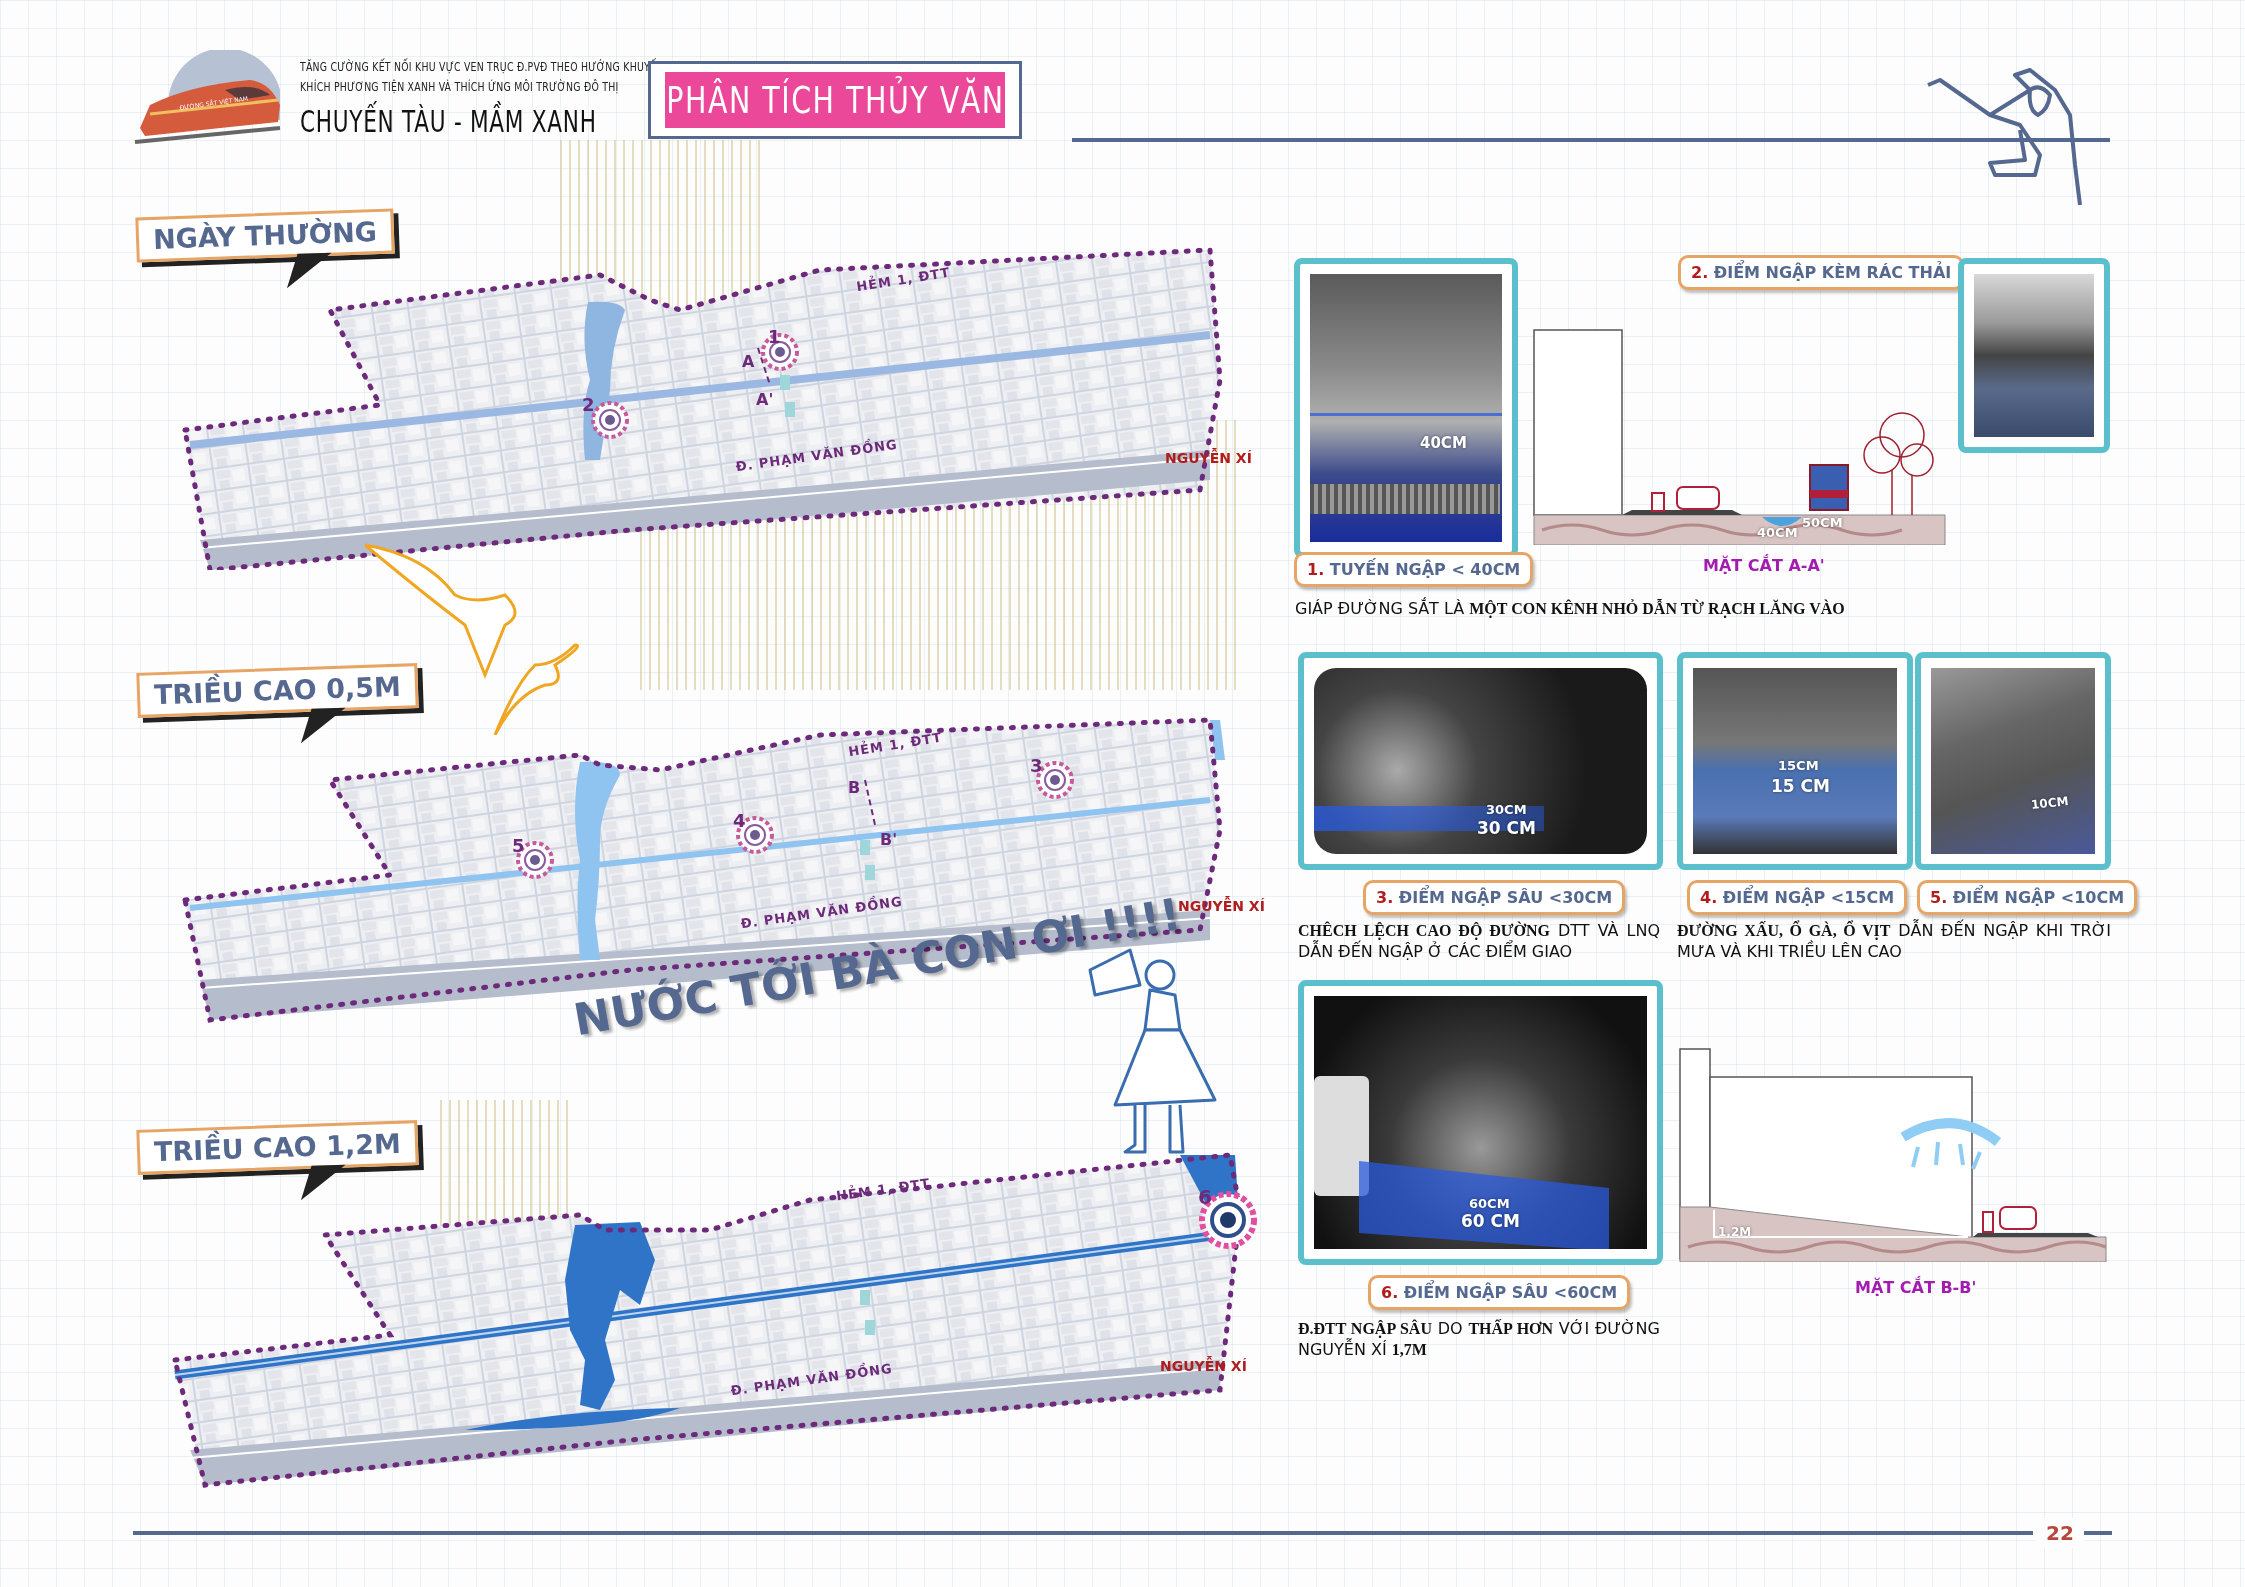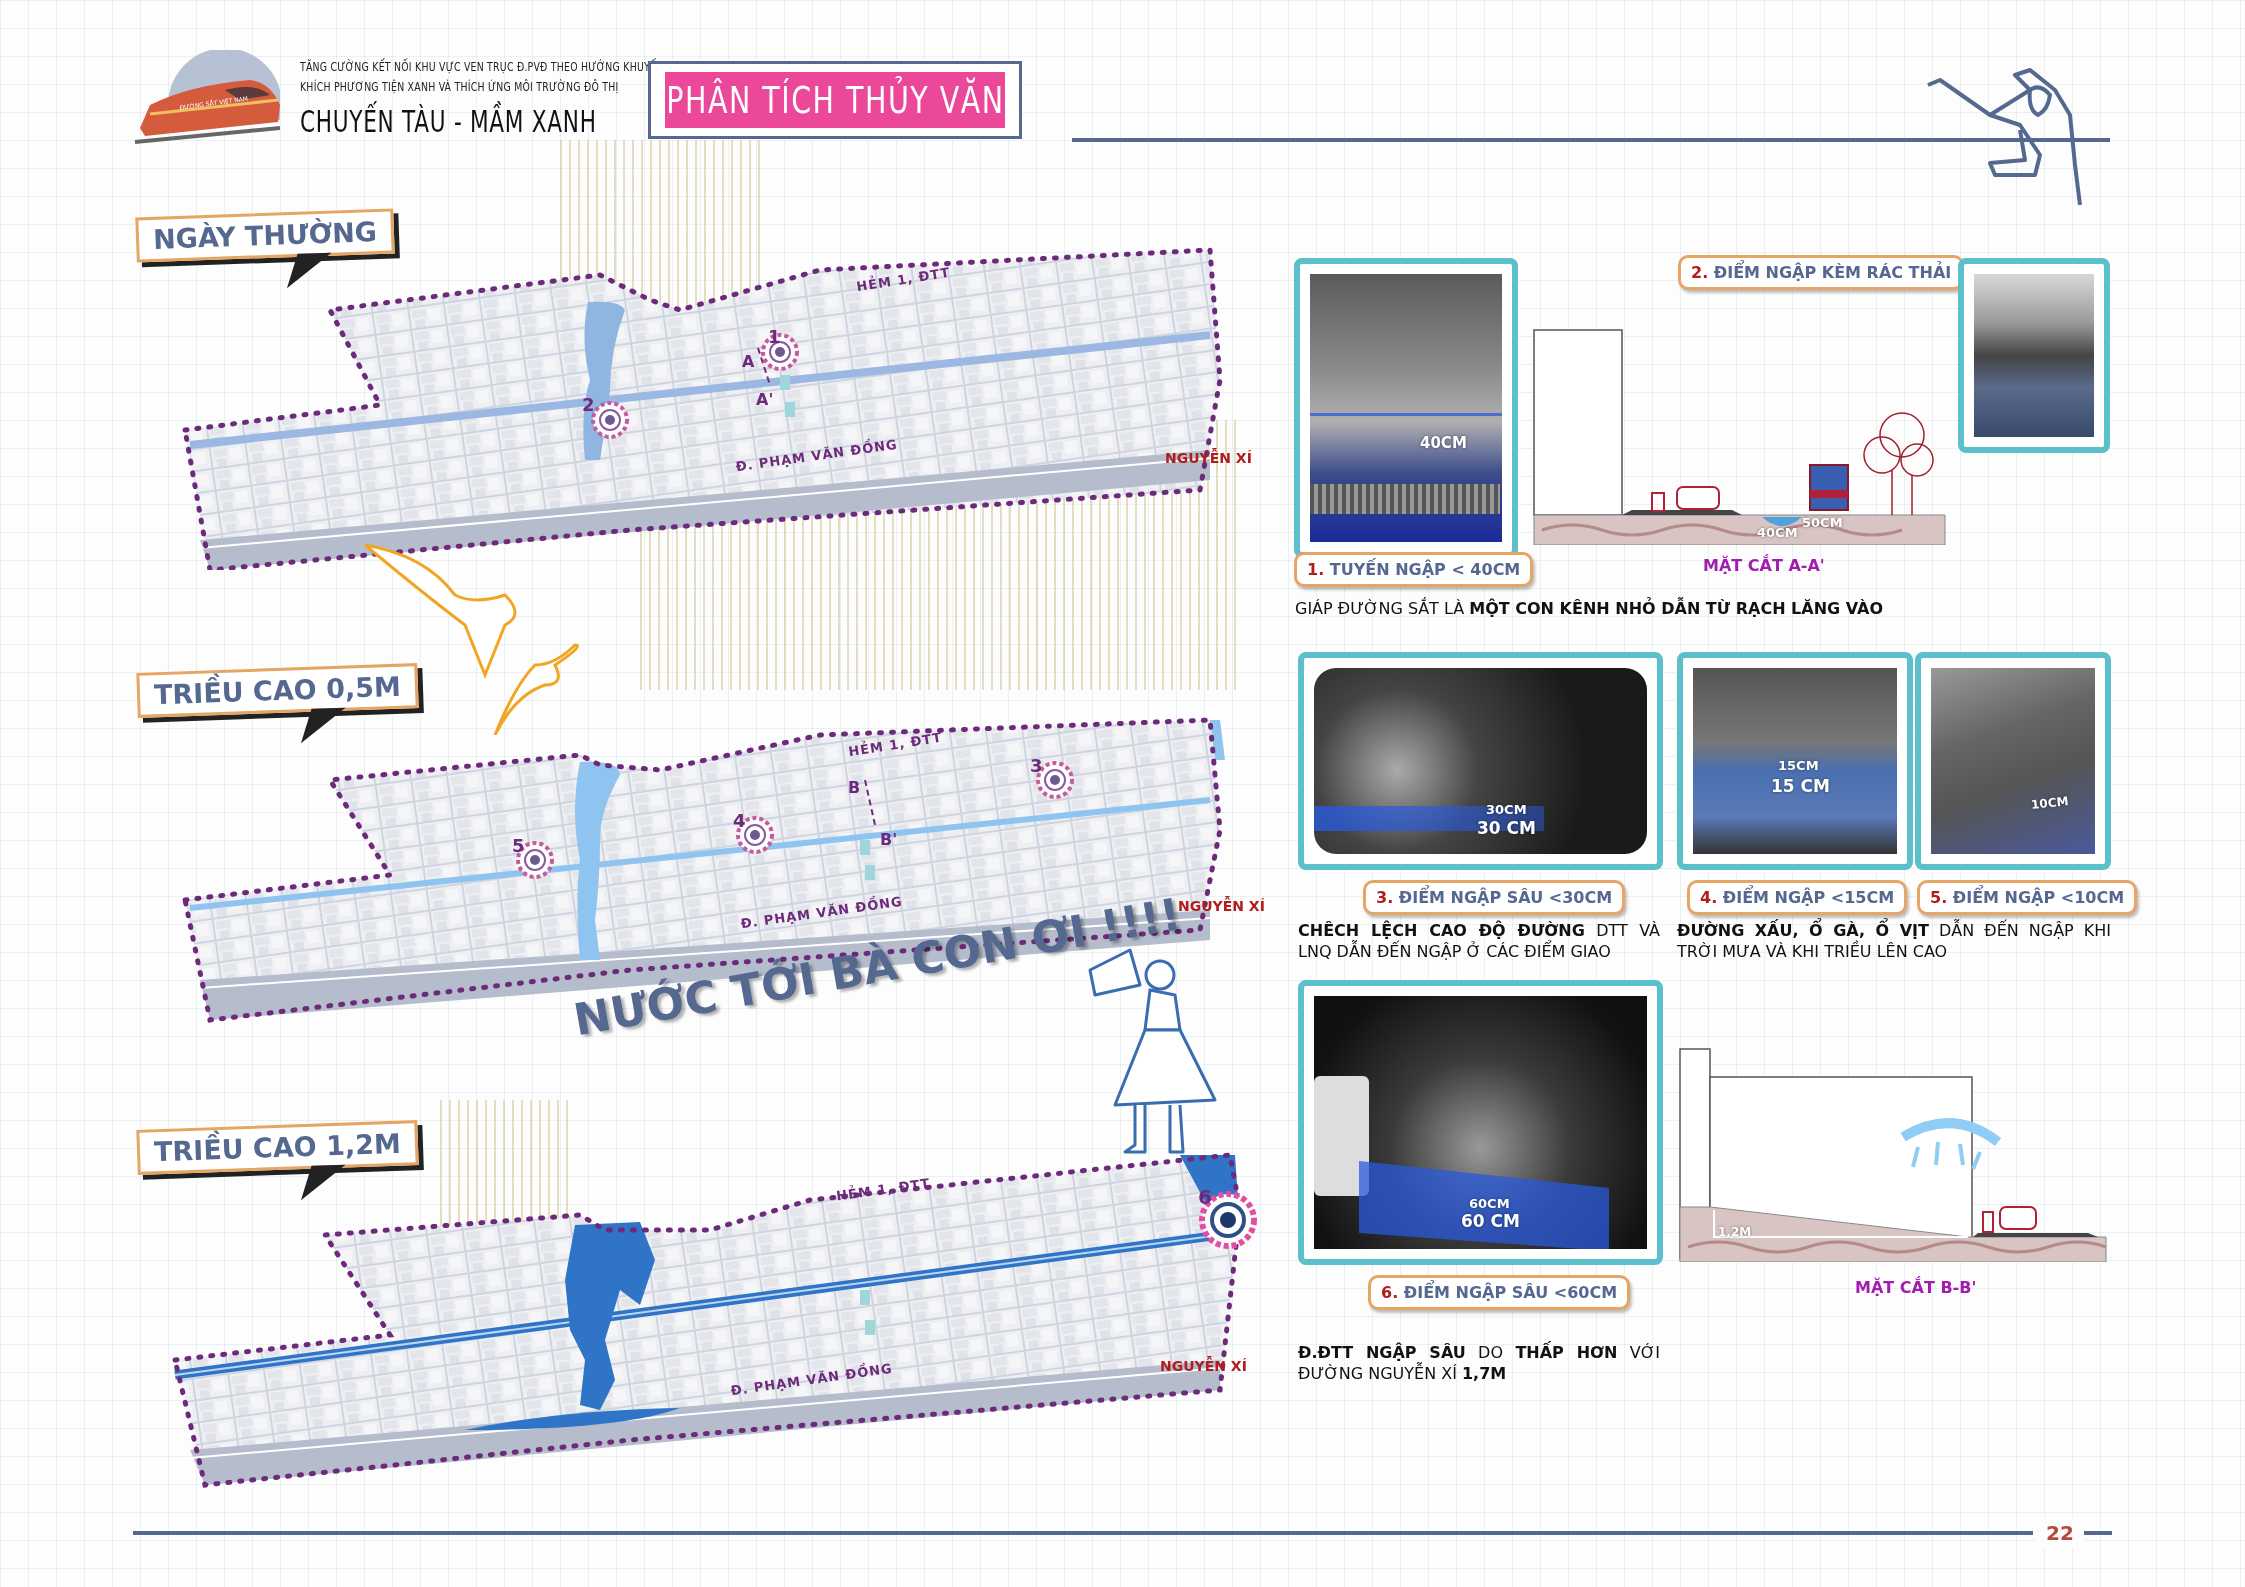--- a/index.html
+++ b/index.html
@@ -24,21 +24,21 @@
   .bubble:after{content:"";position:absolute;left:58%;bottom:-34px;width:0;height:0;border-left:12px solid transparent;border-right:22px solid transparent;border-top:34px solid #222;transform:skewX(-35deg);}
   
   .map{position:absolute;}
   .vlines{position:absolute;background:repeating-linear-gradient(to right, rgba(210,195,140,0.55) 0 2px, transparent 2px 9px);}
   
   .frame{position:absolute;border:6px solid #5bc0cc;border-radius:8px;background:#fff;box-sizing:border-box;padding:10px;}
   .photo{width:100%;height:100%;position:relative;overflow:hidden;}
   .cap{position:absolute;background:#fff;border:3px solid #e6a565;border-radius:10px;box-shadow:2px 3px 3px rgba(0,0,0,0.25);font-weight:bold;font-size:16px;color:#55688f;padding:5px 10px;white-space:nowrap;}
   .cap .num{color:#b11d1d;}
   .desc{position:absolute;font-size:16px;color:#111;line-height:21px;text-align:justify;}
-  .desc b{font-weight:bold;}
+  .desc b{font-weight:bold;font-family:Liberation Serif, serif;}
   .depth-lbl{position:absolute;color:#fff;font-weight:bold;text-shadow:0 0 3px rgba(0,0,0,0.5);}
   .sec-title{position:absolute;color:#a21caf;font-weight:bold;font-size:16px;white-space:nowrap;}
   .street{position:absolute;font-size:13px;font-weight:bold;color:#6d2a7a;white-space:nowrap;letter-spacing:1px;}
   .nguyen{position:absolute;font-size:14px;font-weight:bold;color:#b11d1d;white-space:nowrap;}
   .pt-num{position:absolute;font-size:18px;font-weight:bold;color:#6d2a7a;}
   .big-shout{left:570px;top:995px;font-size:44px;font-weight:bold;color:#55688f;transform:rotate(-10deg);transform-origin:left top;white-space:nowrap;text-shadow:3px 3px 3px rgba(0,0,0,0.3);}
   .page-num{font-size:20px;font-weight:bold;color:#b8473a;}
 </style>
 </head>
 <body>
@@ -296,21 +296,21 @@
   <div class="photo" style="background:radial-gradient(circle at 50% 60%,#999 0%,#3a3a3a 40%,#111 80%);">
     <div style="position:absolute;left:0;top:80px;width:55px;height:120px;background:#ddd;border-radius:6px;"></div>
     <div style="position:absolute;left:45px;top:165px;width:250px;height:90px;background:rgba(40,90,220,0.75);clip-path:polygon(0 0,100% 30%,100% 100%,0 80%);"></div>
     <span class="depth-lbl" style="left:155px;top:200px;font-size:13px;">60CM</span>
     <span class="depth-lbl" style="left:147px;top:215px;font-size:17px;">60 CM</span>
   </div>
 </div>
 <div class="cap" style="left:1368px;top:1275px;">
   <span class="num">6.</span> <span>ĐIỂM NGẬP SÂU &lt;60CM</span>
 </div>
-<div class="desc" style="left:1298px;top:1318px;width:362px;margin-top:24px;">
+<div class="desc" style="left:1298px;top:1318px;width:362px;">
   <b>Đ.ĐTT NGẬP SÂU</b><span> DO </span><b>THẤP HƠN</b><span> VỚI ĐƯỜNG NGUYỄN XÍ </span><b>1,7M</b>
 </div>
 
 <div class="abs" style="left:1678px;top:1047px;width:430px;height:215px;">
   <svg width="430" height="215" viewBox="0 0 430 215">
     <rect x="2" y="2" width="30" height="210" fill="#fff" stroke="#555" stroke-width="1.5"></rect>
     <rect x="32" y="30" width="262" height="180" fill="#fff" stroke="#555" stroke-width="1.5"></rect>
     <path d="M2 160 L32 160 L290 190 L428 190 L428 215 L2 215 Z" fill="#d9c4c4" stroke="#888"></path>
     <path d="M10 200 Q40 190 70 200 T130 200 T190 200 T250 200 T310 200 T370 200 T428 200" stroke="#b58a8a" stroke-width="3" fill="none"></path>
     <path d="M36 163 L36 190 L290 190" stroke="#fff" stroke-width="2" fill="none"></path>

